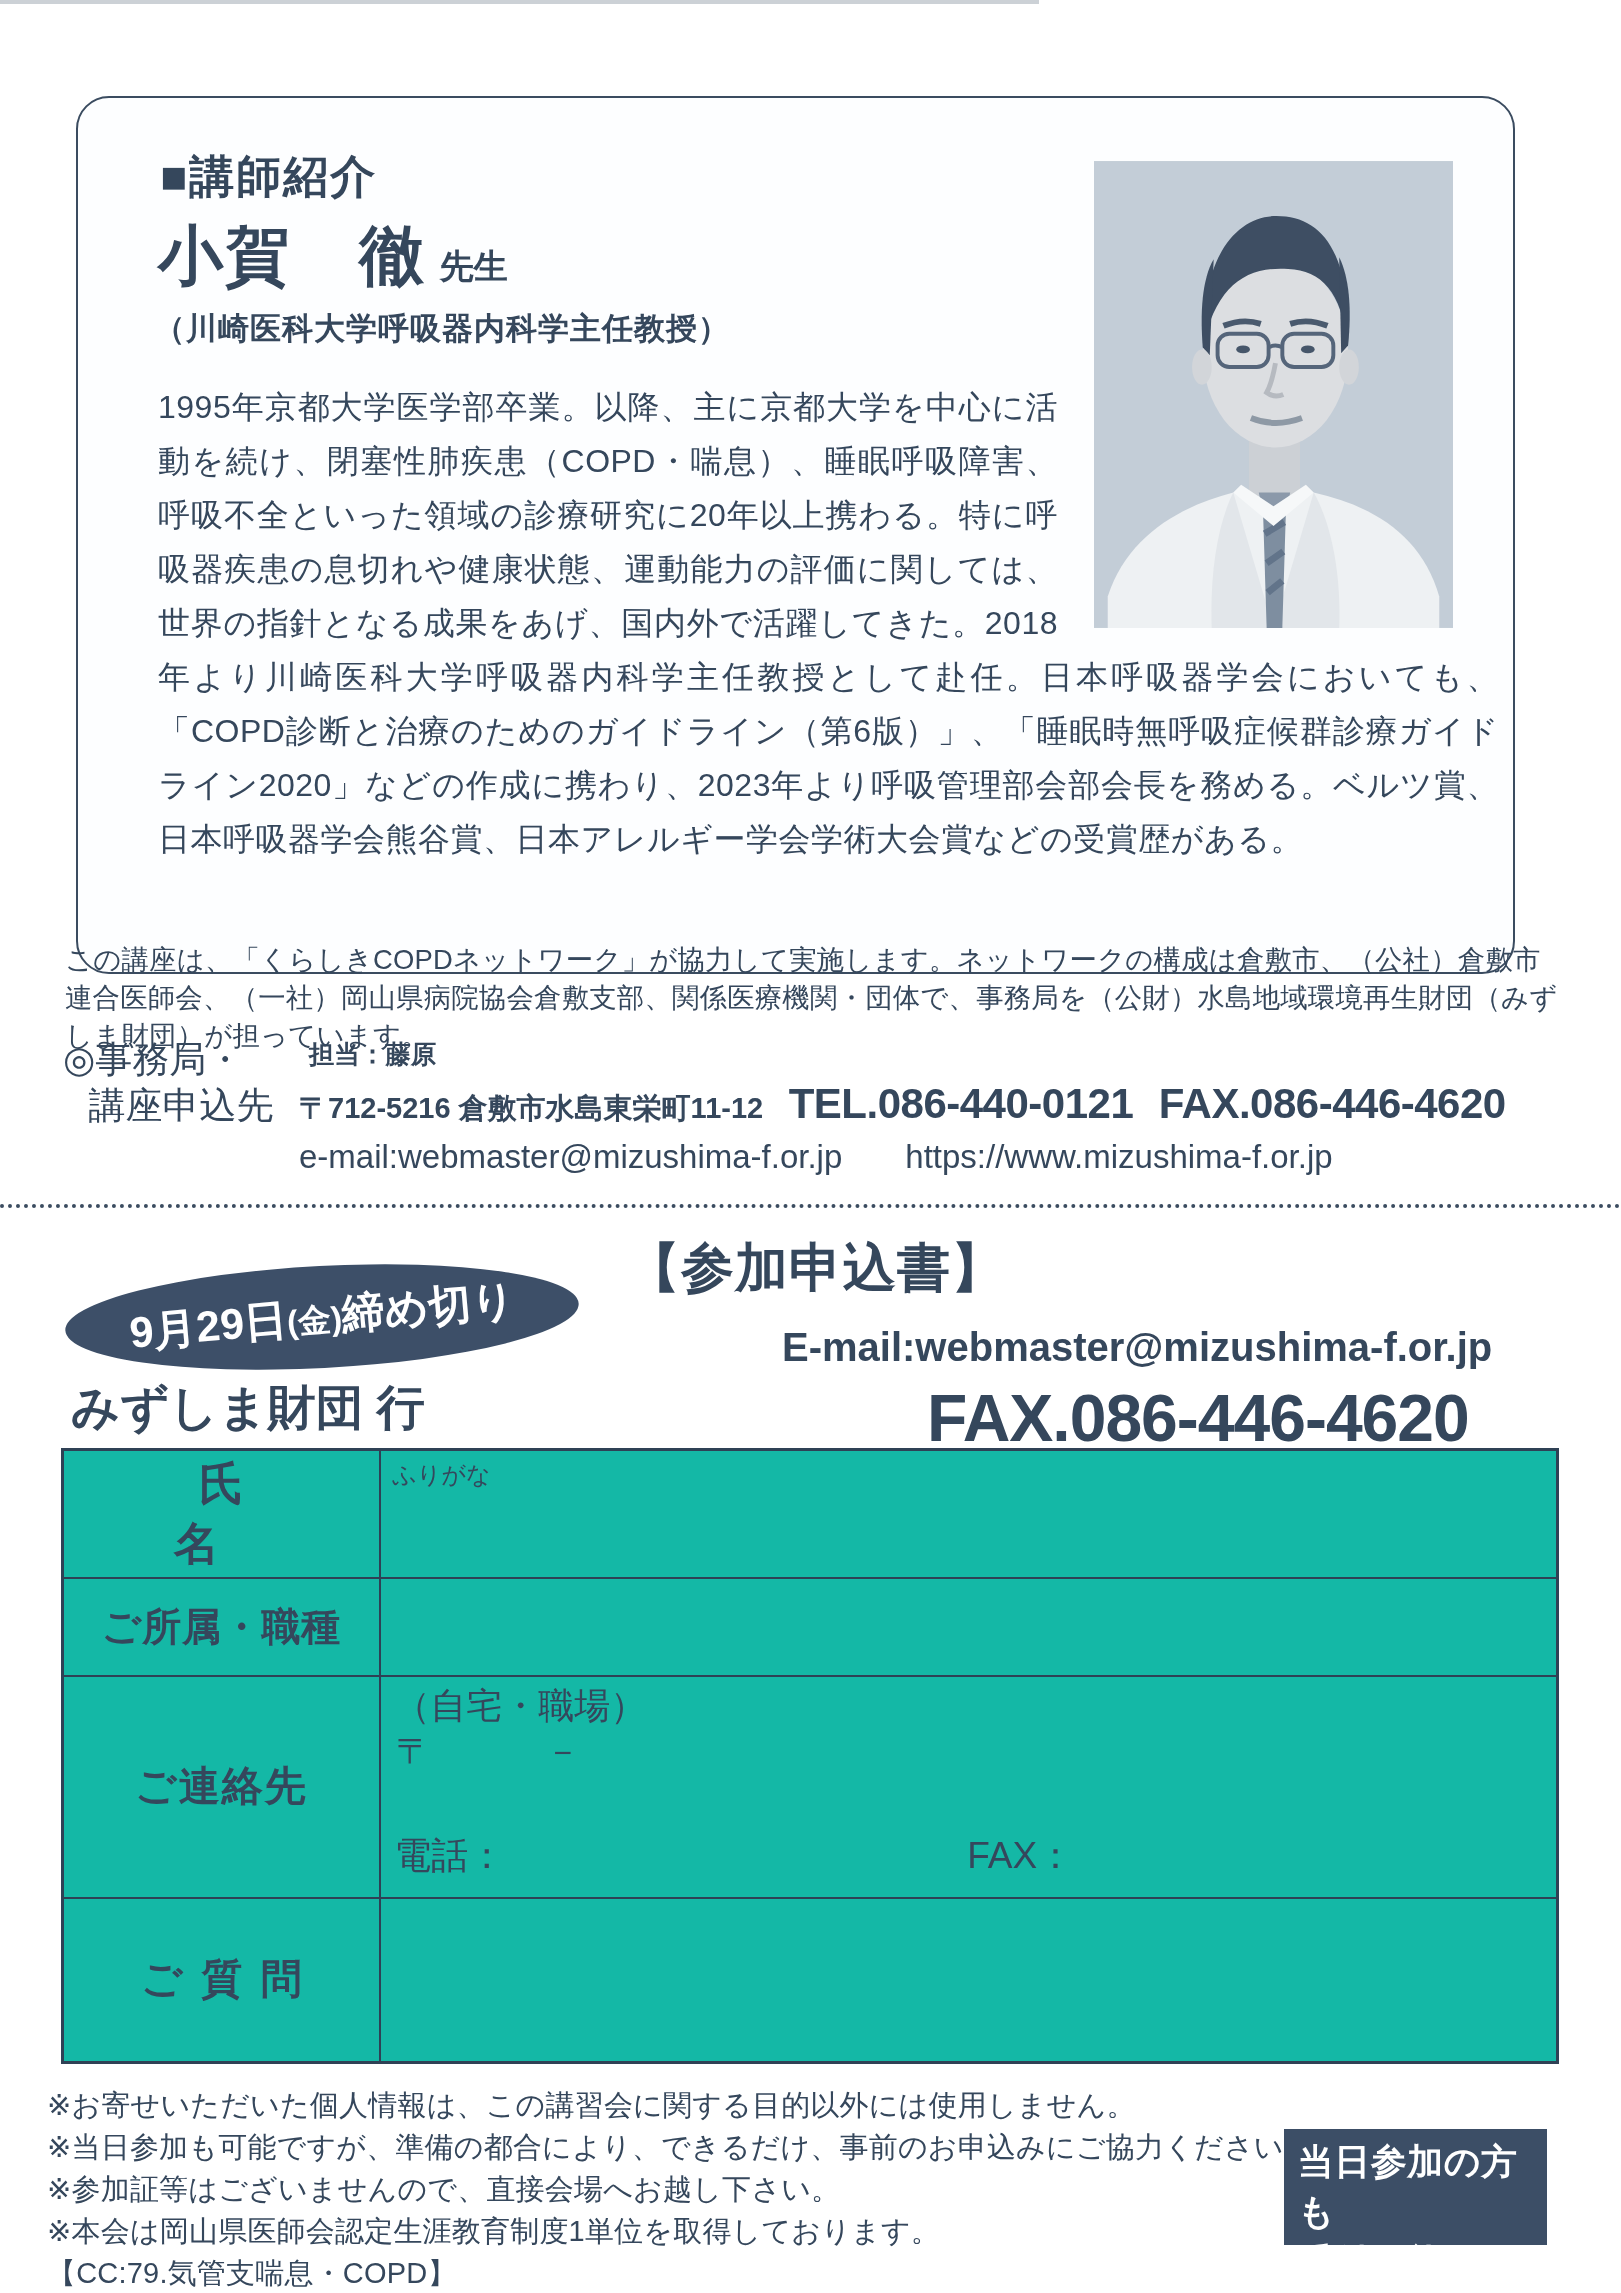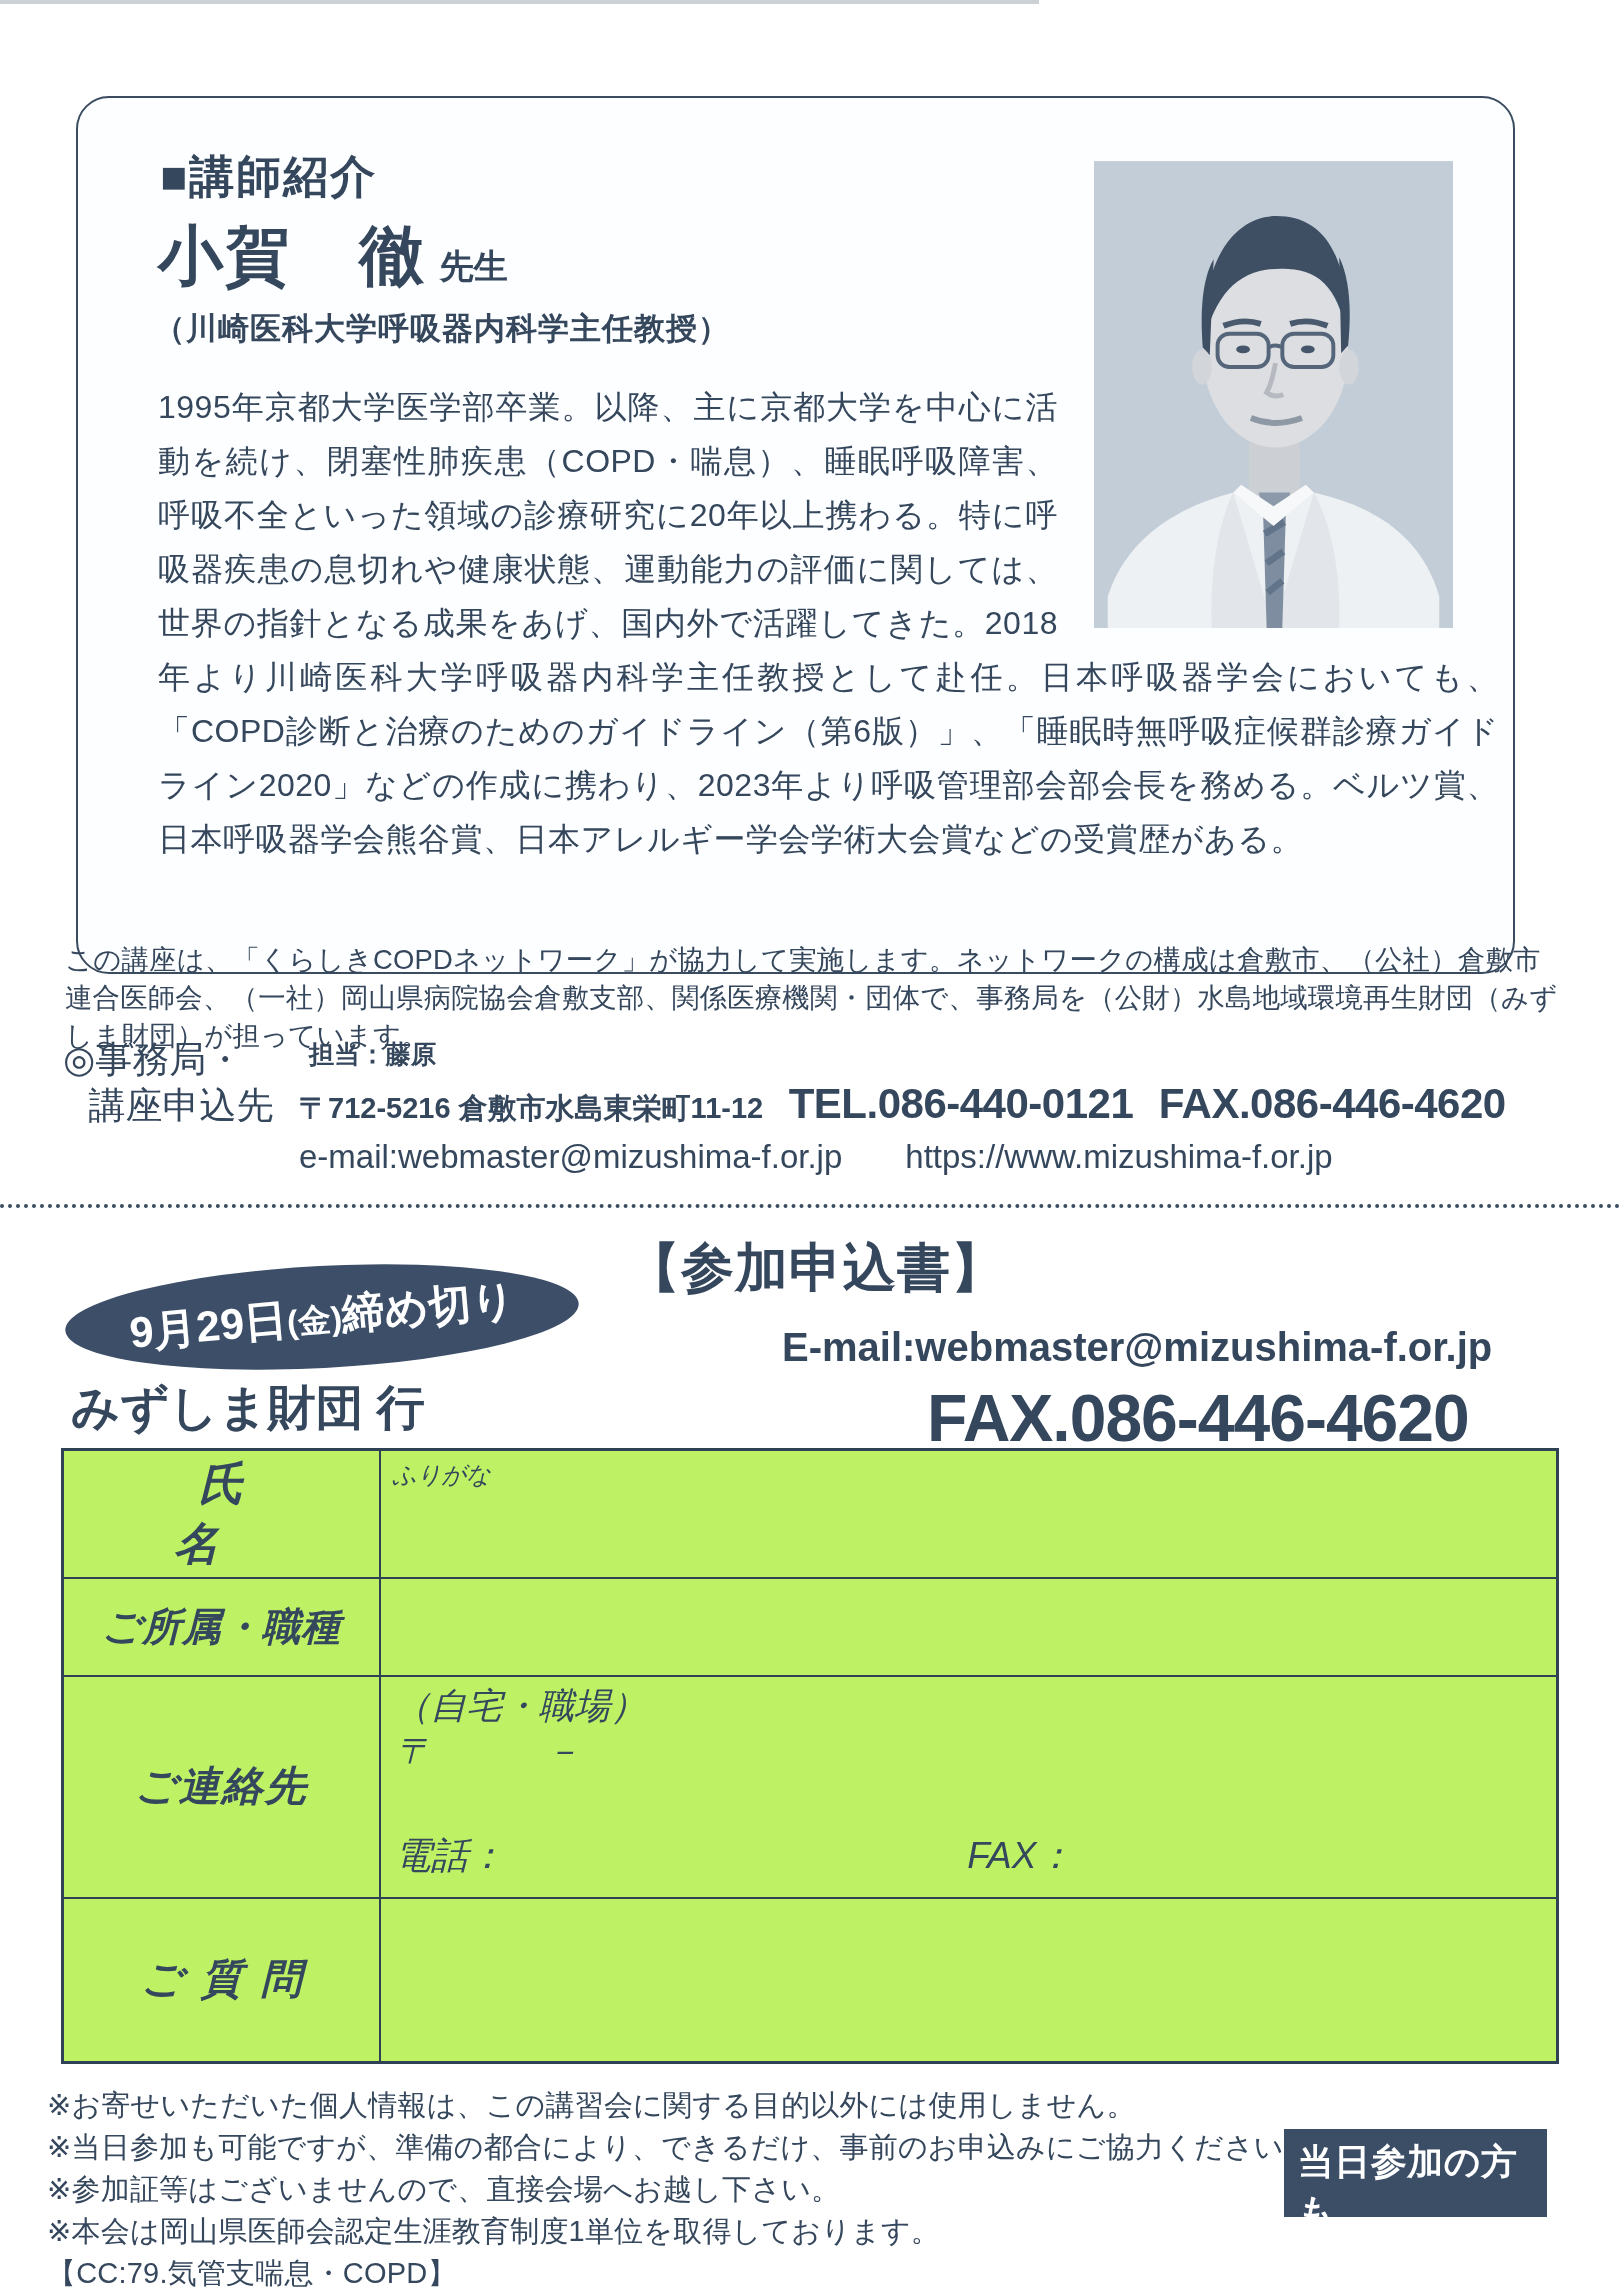--- a/index.html
+++ b/index.html
@@ -54,38 +54,38 @@
     display:flex; align-items:center; justify-content:center; color:#fff;
   }
   .deadline-text { font-size:43px; font-weight:bold; transform:rotate(-2deg); white-space:nowrap; display:flex; align-items:baseline; }
   .deadline-day { font-size:33px; font-weight:bold; }
   .app-email { position:absolute; left:782px; top:1325px; font-size:40px; font-weight:600; }
   .app-fax { position:absolute; left:927px; top:1380px; font-size:66px; font-weight:600; letter-spacing:-1px; }
   .addressee { position:absolute; left:71px; top:1376px; font-size:48px; font-weight:bold; }
 
   
   .form-table { position:absolute; left:61px; top:1448px; width:1498px; border-collapse:collapse; table-layout:fixed; border:3.9px solid #2f4155; }
-  .form-table td { border:2.9px solid #2f4155; vertical-align:top; background:#bef264;font-style:italic; }
+  .form-table td { border:2.9px solid #2f4155; vertical-align:top; background:#14b8a6; }
   .label-cell { text-align:center; vertical-align:middle !important; font-weight:bold; }
   .lbl-name { font-size:45px; letter-spacing:1.1em; text-indent:1.1em; }
   .lbl-aff { font-size:39px; letter-spacing:.02em; }
   .lbl-contact { font-size:41px; letter-spacing:.05em; }
   .lbl-q { font-size:41px; letter-spacing:.45em; text-indent:.45em; }
   .furigana { font-size:24px; padding:7.8px 0 0 11.8px; }
   .cell-contact { position:relative;margin-left:48px; }
   .loc-label { position:absolute; top:5.9px; left:13.7px; font-size:36px; }
   .postal-line { position:absolute; top:51px; left:15.7px; font-size:35px; }
   .postal-dash { margin-left:114px; }
   .phone-line { position:absolute; bottom:15.7px; left:13.7px; right:0; font-size:37px; }
   .fax-label { position:absolute; left:573px; top:0; }
 
   
   .notes { position:absolute; left:47px; top:2084px; font-size:29px; line-height:42px; letter-spacing:0.2px; }
   .walkin {
-    position:absolute; left:1284px; top:2129px; width:263px; height:88px;
+    position:absolute; left:1284px; top:2129px; width:263px; height:116px;
     background:#3c4e66; color:#ffffff; font-weight:bold; font-size:36px;
     line-height:50px; padding:7.8px 0 0 13.7px; letter-spacing:0.5px;
   }
 </style>
 </head>
 <body>
 
 <div class="scan-edge"></div>
 
 <div class="speaker-box">

